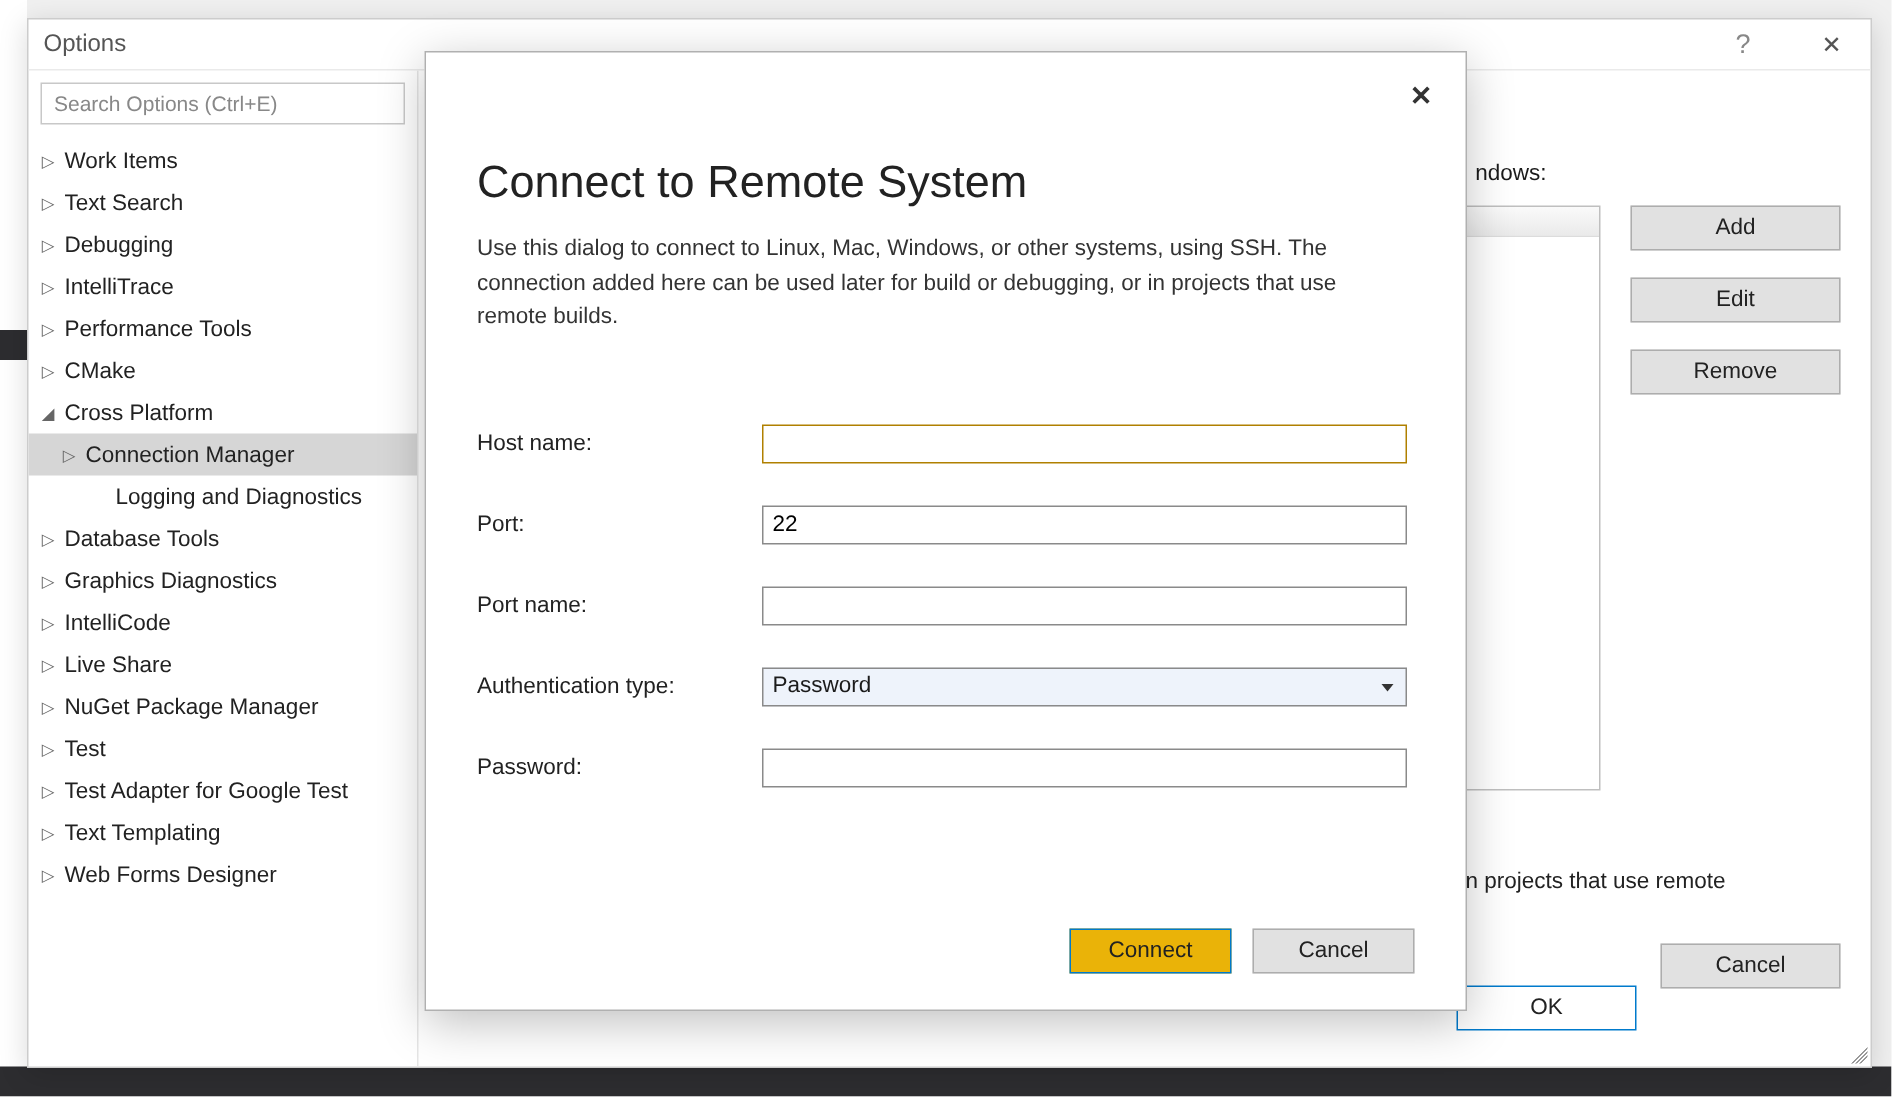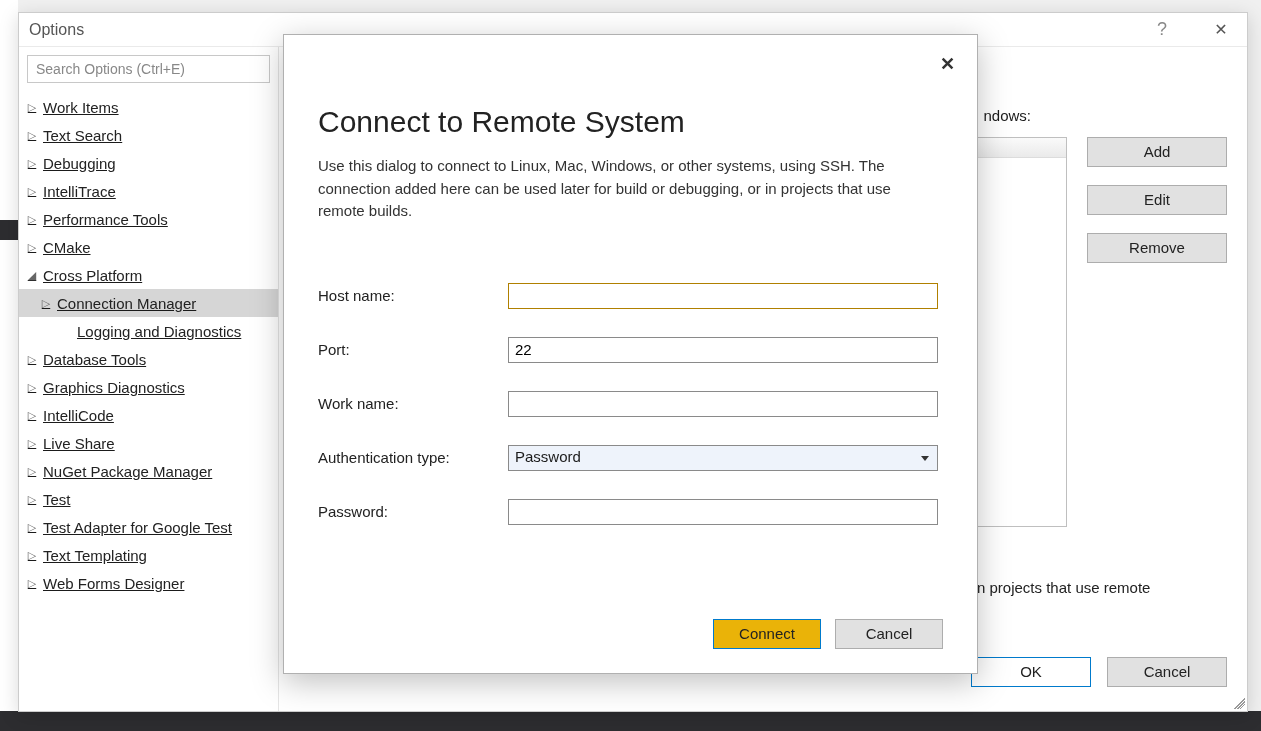--- a/index.html
+++ b/index.html
@@ -81,21 +81,20 @@
   .close-x {
     font-size:16px;
     color:#555;
     width:36px;
     text-align:center;
   }
   .options-body {
     display:flex;
     height:calc(100% - 34px);
     position:relative;
-    text-decoration:underline;
   }
   .left-col {
     width:260px;
     border-right:1px solid #e5e5e5;
     display:flex;
     flex-direction:column;
   }
   .search-wrap {
     padding:8px;
   }
@@ -197,20 +196,21 @@
     bottom:24px;
     display:flex;
     gap:16px;
   }
   .options-footer .vs-btn {
     width:120px;
   }
   .options-footer .primary {
     border:1px solid #007acc;
     background:#fff;
+    margin-top:28px;
   }
   
   .modal {
     position:absolute;
     left:283px;
     top:34px;
     width:695px;
     height:640px;
     background:#fff;
     border:1px solid #b0b0b0;
@@ -433,21 +433,21 @@
 
     <div class="form-row">
       <div class="form-label">Host name:</div>
       <input class="form-input active" type="text" value="" style="">
     </div>
     <div class="form-row">
       <div class="form-label">Port:</div>
       <input class="form-input" type="text" value="22" style="">
     </div>
     <div class="form-row">
-      <div class="form-label">Work name:</div>
+      <div class="form-label">Port name:</div>
       <input class="form-input" type="text" value="" style="">
     </div>
     <div class="form-row">
       <div class="form-label">Authentication type:</div>
       <div class="form-select">
         <span>Password</span>
       </div>
     </div>
     <div class="form-row">
       <div class="form-label">Password:</div>

